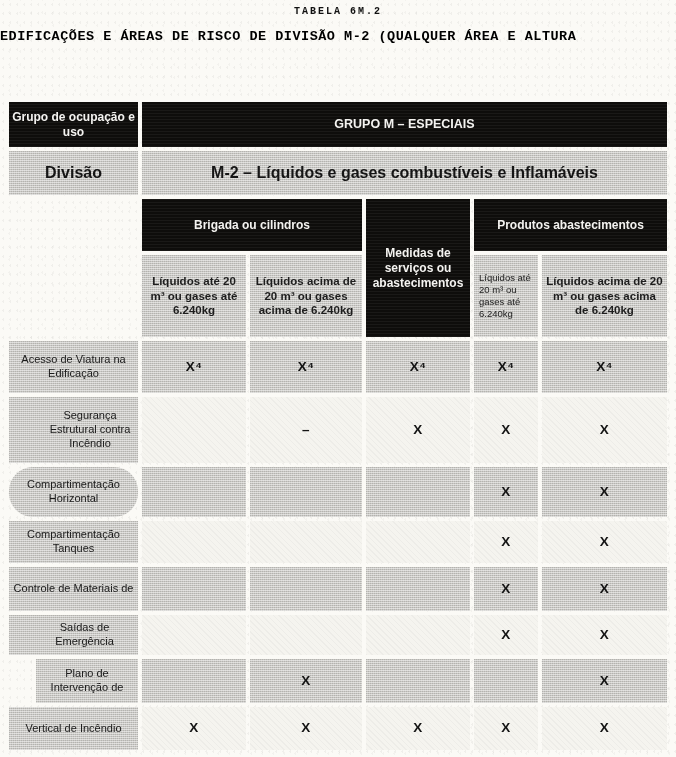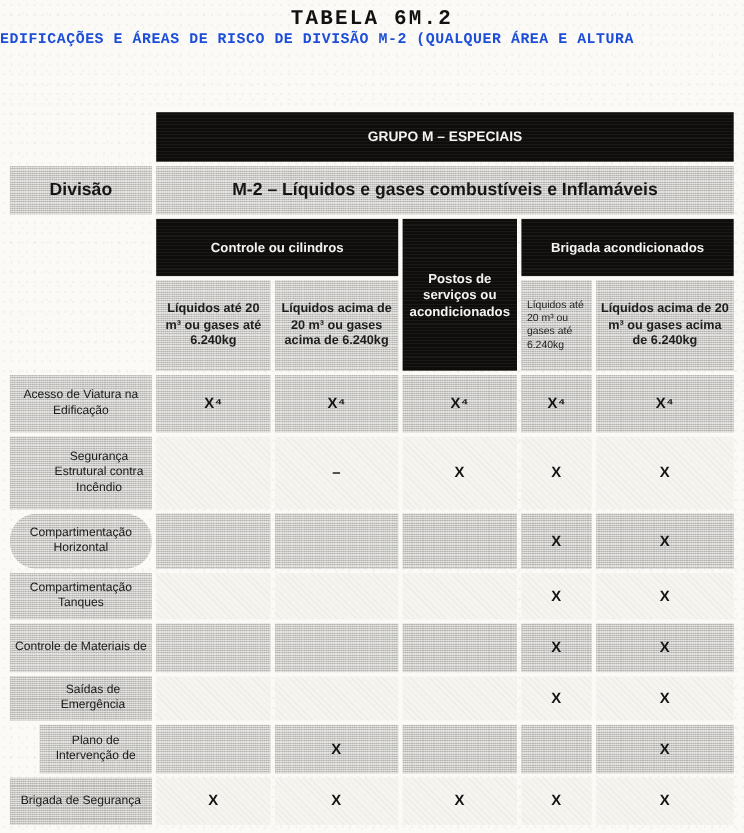--- a/index.html
+++ b/index.html
@@ -10,26 +10,26 @@
       radial-gradient(rgba(0,0,0,.045) 1px, transparent 1px),
       radial-gradient(rgba(0,0,0,.03) 1px, transparent 1px);
     background-size:7px 9px, 11px 13px;
     background-position:0 0, 4px 6px;
     font-family:"Liberation Sans", sans-serif;
     color:#1b1b1b;
   }
   .doc-title{
     position:absolute;top:6px;left:0;width:676px;text-align:center;
     font-family:"Liberation Mono","DejaVu Sans Mono",monospace;
-    font-weight:bold;font-size:19px;letter-spacing:2px;color:#111;
+    font-weight:bold;font-size:10px;letter-spacing:2px;color:#111;
   }
   .doc-subtitle{
     position:absolute;top:29px;left:0;width:557px;text-align:center;
     font-family:"Liberation Mono","DejaVu Sans Mono",monospace;
-    font-weight:bold;font-size:13.5px;letter-spacing:.5px;color:#1d4ed8;
+    font-weight:bold;font-size:13.5px;letter-spacing:.5px;color:#000000;
     white-space:nowrap;
   }
   #grid{
     position:absolute;left:9px;top:102px;width:658px;
     display:grid;
     grid-template-columns:129px 104px 112px 104px 64px 125px;
     grid-template-rows:45px 44px 52px 82px 52px 66px 50px 42px 44px 40px 44px 43px;
     gap:4px;
   }
   .cell{
@@ -61,28 +61,29 @@
   .value-band{font-size:12.5px;font-weight:bold;}
 </style>
 </head>
 <body>
 
 <div class="doc-title">TABELA 6M.2</div>
 <div class="doc-subtitle">EDIFICAÇÕES E ÁREAS DE RISCO DE DIVISÃO M-2 (QUALQUER ÁREA E ALTURA</div>
 
 <div id="grid">
 
+  <div class="cell black" style="grid-area:1/1/2/2">Grupo de ocupação e uso</div>
   <div class="cell black value-band" style="grid-area:1/2/2/7">GRUPO M – ESPECIAIS</div>
 
   <div class="cell gray hdr-gray" style="grid-area:2/1/3/2">Divisão</div>
   <div class="cell gray hdr-gray" style="grid-area:2/2/3/7">M-2 –  Líquidos e gases combustíveis e Inflamáveis</div>
 
-  <div class="cell black" style="grid-area:3/2/4/4">Controle ou cilindros</div>
-  <div class="cell black postos" style="grid-area:3/4/5/5">Postos de serviços ou acondicionados</div>
-  <div class="cell black" style="grid-area:3/5/4/7">Brigada acondicionados</div>
+  <div class="cell black" style="grid-area:3/2/4/4">Brigada ou cilindros</div>
+  <div class="cell black postos" style="grid-area:3/4/5/5">Medidas de serviços ou abastecimentos</div>
+  <div class="cell black" style="grid-area:3/5/4/7">Produtos abastecimentos</div>
 
   <div class="cell gray sub" style="grid-area:4/2/5/3">Líquidos até 20 m³ ou gases até 6.240kg</div>
   <div class="cell gray sub" style="grid-area:4/3/5/4">Líquidos acima de 20 m³ ou gases acima de 6.240kg</div>
   <div class="cell gray sub sub-small" style="grid-area:4/5/5/6">Líquidos até 20 m³ ou gases até 6.240kg</div>
   <div class="cell gray sub" style="grid-area:4/6/5/7">Líquidos acima de 20 m³ ou gases acima de 6.240kg</div>
 
 <div class="cell gray label-cell" style="grid-area: 5 / 1;">Acesso de Viatura na Edificação</div>
     <div class="cell mark-cell gray" style="grid-area: 5 / 2;">X⁴</div>
     <div class="cell mark-cell gray" style="grid-area: 5 / 3;">X⁴</div>
     <div class="cell mark-cell gray" style="grid-area: 5 / 4;">X⁴</div>
@@ -117,19 +118,19 @@
     <div class="cell mark-cell light" style="grid-area: 10 / 3;"></div>
     <div class="cell mark-cell light" style="grid-area: 10 / 4;"></div>
     <div class="cell mark-cell light" style="grid-area: 10 / 5;">X</div>
     <div class="cell mark-cell light" style="grid-area: 10 / 6;">X</div>
     <div class="cell gray label-cell" style="grid-area: 11 / 1; margin-left: 27px;">Plano de Intervenção de</div>
     <div class="cell mark-cell gray" style="grid-area: 11 / 2;"></div>
     <div class="cell mark-cell gray" style="grid-area: 11 / 3;">X</div>
     <div class="cell mark-cell gray" style="grid-area: 11 / 4;"></div>
     <div class="cell mark-cell gray" style="grid-area: 11 / 5;"></div>
     <div class="cell mark-cell gray" style="grid-area: 11 / 6;">X</div>
-    <div class="cell gray label-cell" style="grid-area: 12 / 1;">Brigada de Segurança</div>
+    <div class="cell gray label-cell" style="grid-area: 12 / 1;">Vertical de Incêndio</div>
     <div class="cell mark-cell light" style="grid-area: 12 / 2;">X</div>
     <div class="cell mark-cell light" style="grid-area: 12 / 3;">X</div>
     <div class="cell mark-cell light" style="grid-area: 12 / 4;">X</div>
     <div class="cell mark-cell light" style="grid-area: 12 / 5;">X</div>
     <div class="cell mark-cell light" style="grid-area: 12 / 6;">X</div>
   </div>
 
 </body></html>

